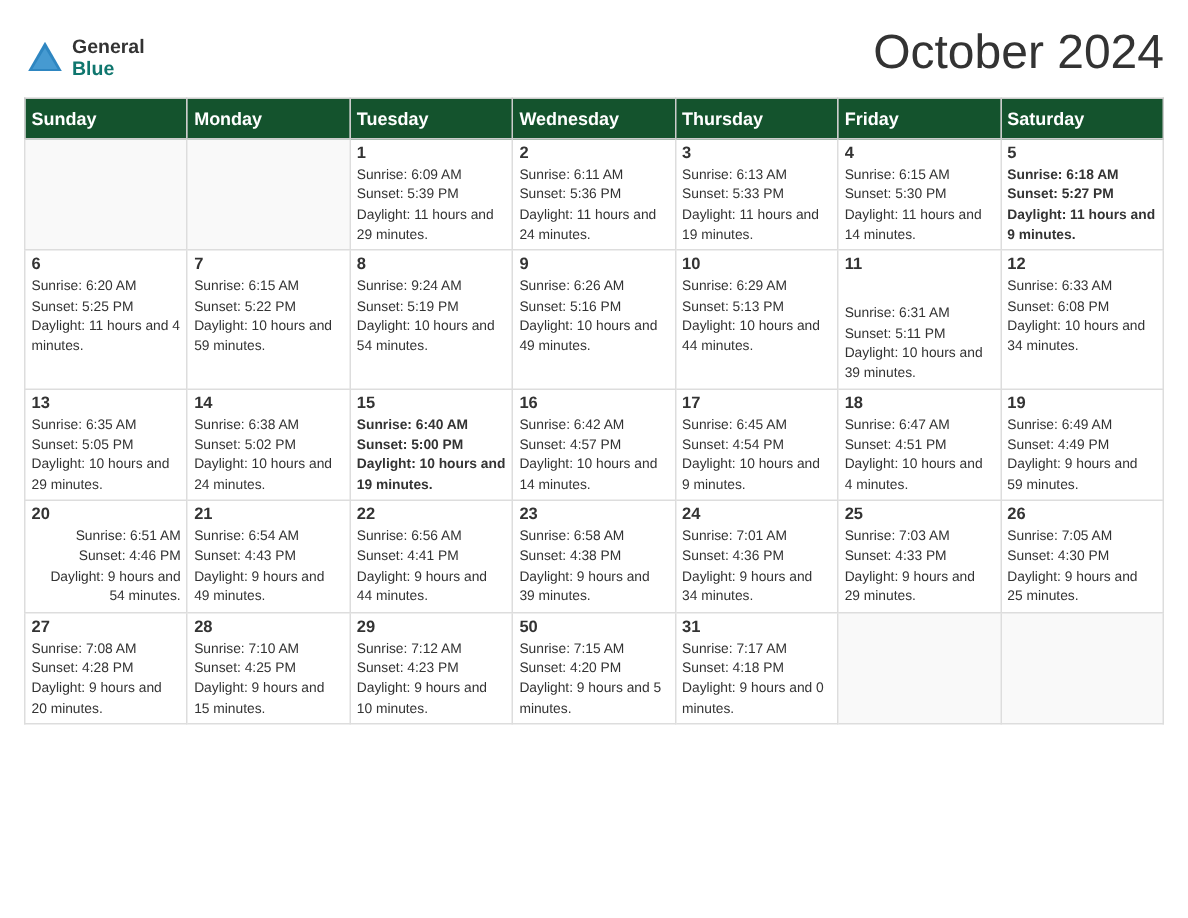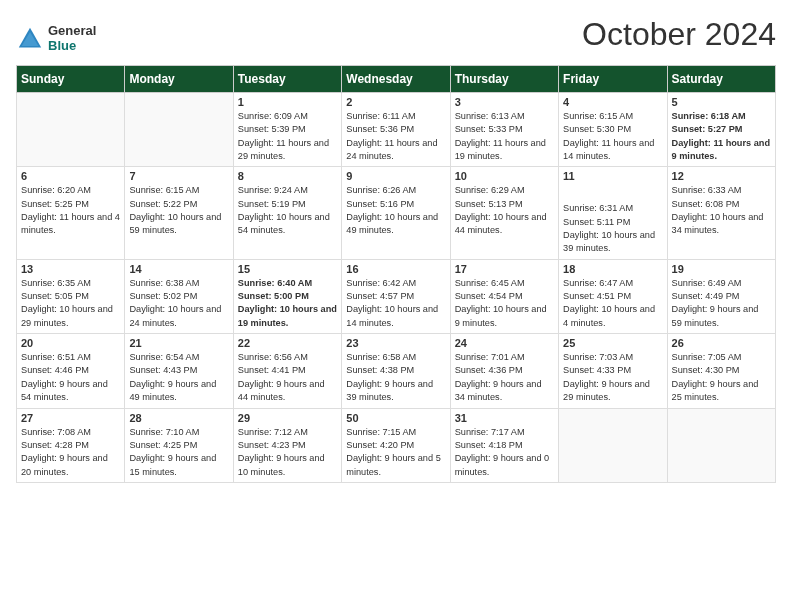--- a/index.html
+++ b/index.html
@@ -232,21 +232,21 @@
         <td>
           <div class="day-num">19</div>
           <div class="day-info" style="white-space: pre-line;">Sunrise: 6:49 AM
 Sunset: 4:49 PM
 Daylight: 9 hours and 59 minutes.</div>
         </td>
       </tr>
       <tr>
         <td>
           <div class="day-num">20</div>
-          <div class="day-info" style="white-space: pre-line;">Sunrise: 6:51 AM
+          <div class="day-info" style="white-space: pre-line; text-align: right;">Sunrise: 6:51 AM
 Sunset: 4:46 PM
 Daylight: 9 hours and 54 minutes.</div>
         </td>
         <td>
           <div class="day-num">21</div>
           <div class="day-info" style="white-space: pre-line;">Sunrise: 6:54 AM
 Sunset: 4:43 PM
 Daylight: 9 hours and 49 minutes.</div>
         </td>
         <td>

